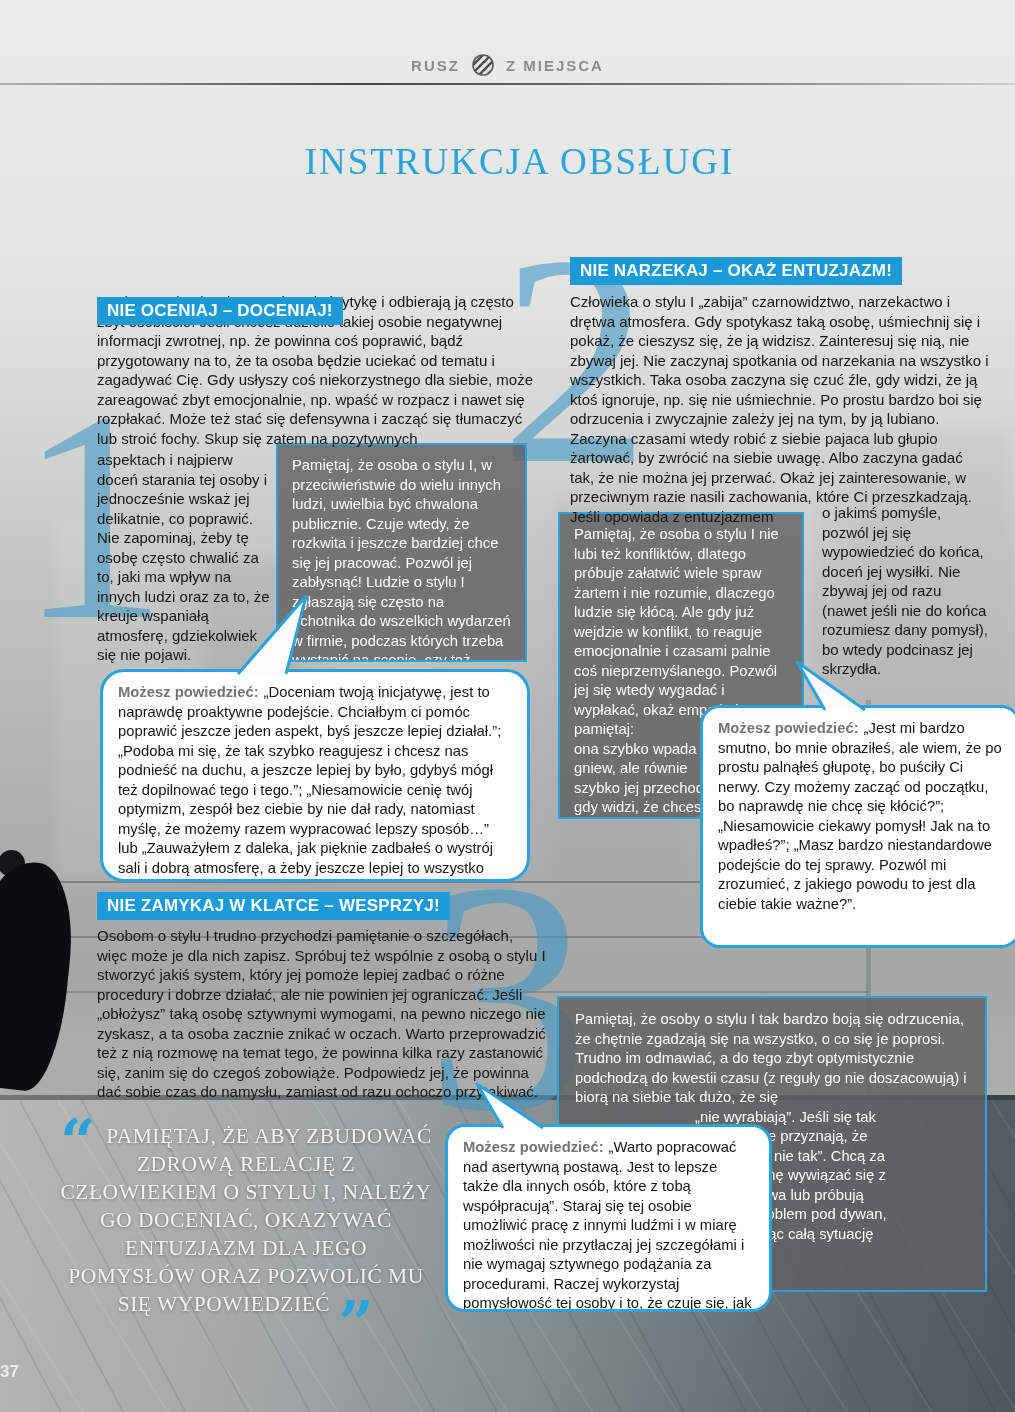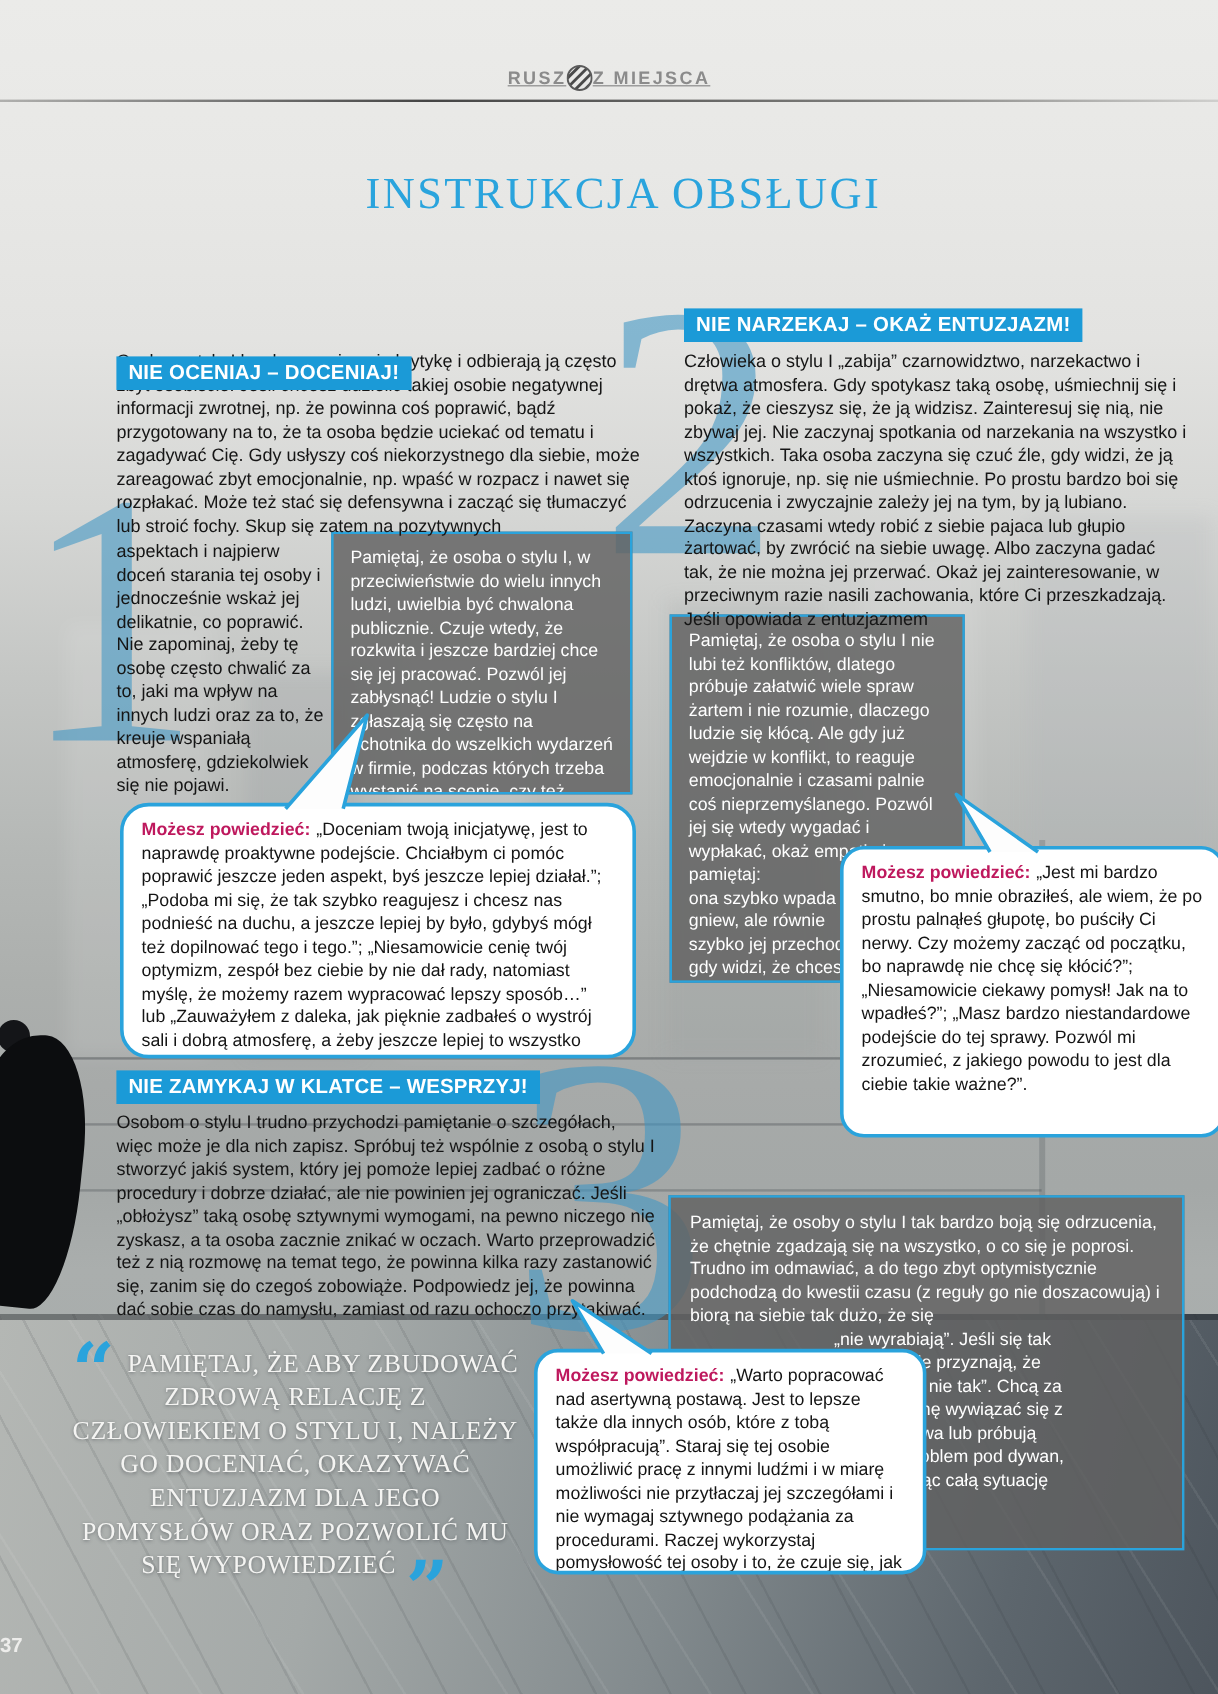--- a/index.html
+++ b/index.html
@@ -22,21 +22,21 @@
     border-top:5px solid rgba(35,40,45,0.45);
   }
   .rail{position:absolute;z-index:1;background:rgba(70,76,80,0.45);}
   .silhouette-body{position:absolute;left:-20px;top:862px;width:88px;height:228px;background:#0c0d0f;
     border-radius:52% 46% 36% 30% / 26% 42% 46% 40%;transform:rotate(6deg);z-index:1;}
   .silhouette-head{position:absolute;left:-2px;top:850px;width:27px;height:27px;background:#141518;border-radius:50%;z-index:1;}
 
   
   .top-header{position:absolute;top:54px;left:0;width:100%;text-align:center;z-index:4;
     color:#8b8b8b;font-weight:bold;font-size:15px;letter-spacing:2px;}
-  .top-header .inner{display:inline-flex;align-items:center;text-decoration:underline;}
+  .top-header .inner{display:inline-flex;align-items:center;gap:12px;}
   .divider{position:absolute;top:83px;left:0;width:100%;height:2px;z-index:4;
     background:linear-gradient(90deg,#b0b0ae,#454545 35%,#7b7b79 70%,#cfcfcd);}
 
   .page-title{position:absolute;top:140px;left:12px;width:100%;text-align:center;z-index:4;
     font-family:"Liberation Serif","DejaVu Serif",serif;font-size:37px;font-weight:500;
     color:#2aa4dd;letter-spacing:2px;}
   .intro{position:absolute;top:198px;left:0;width:100%;text-align:center;z-index:4;
     font-size:15px;line-height:21px;color:#1b1b1b;}
 
   
@@ -51,21 +51,21 @@
   .body-text{position:absolute;z-index:4;font-size:15px;line-height:19.5px;color:#151515;}
 
   .graybox{position:absolute;z-index:3;background:rgba(96,96,96,0.82);
     border:2px solid #2aa3dc;color:#ffffff;font-size:14.8px;line-height:19.5px;
     padding:11px 14px;box-sizing:border-box;overflow:hidden;}
   .graybox .narrow{display:block;}
 
   .bubble{position:absolute;z-index:5;background:#ffffff;border:3px solid #2aa3dc;
     border-radius:24px;box-sizing:border-box;padding:11px 15px;overflow:hidden;
     font-size:14.8px;line-height:19.5px;color:#141414;}
-  .say-label{color:#be185d;font-weight:bold;margin-right:5px;}
+  .say-label{color:#737373;font-weight:bold;margin-right:5px;}
   .tail{position:absolute;z-index:6;}
 
   .quote{position:absolute;left:60px;top:1122px;width:372px;z-index:4;text-align:center;
     font-family:"Liberation Serif","DejaVu Serif",serif;font-size:21.5px;line-height:28px;
     color:#f4f4f2;letter-spacing:0.5px;text-shadow:0 1px 3px rgba(40,45,50,0.45);}
   .qmark{font-family:"DejaVu Serif","Liberation Serif",serif;font-weight:bold;
     font-size:62px;color:#2aa3dc;line-height:0;text-shadow:none;}
   .qmark-open{vertical-align:-20px;margin-right:10px;}
   .qmark-close{vertical-align:-34px;margin-left:8px;}
 
@@ -134,20 +134,21 @@
   <svg class="tail" style="left:234px;top:592px;" width="80" height="84">
     <path d="M4,82 L72,4 L52,82 Z" fill="#fdfdfd"></path>
     <path d="M4,82 L72,4 L52,82" fill="none" stroke="#2aa3dc" stroke-width="3" stroke-linejoin="round"></path>
   </svg>
   <div class="bubble" style="left:100px;top:669px;width:430px;height:213px;">
     <span class="say-label">Możesz powiedzieć:</span><span>„Doceniam twoją inicjatywę, jest to naprawdę proaktywne podejście. Chciałbym ci pomóc poprawić jeszcze jeden aspekt, byś jeszcze lepiej działał.”; „Podoba mi się, że tak szybko reagujesz i chcesz nas podnieść na duchu, a jeszcze lepiej by było, gdybyś mógł też dopilnować tego i tego.”; „Niesamowicie cenię twój optymizm, zespół bez ciebie by nie dał rady, natomiast myślę, że możemy razem wypracować lepszy sposób…” lub „Zauważyłem z daleka, jak pięknie zadbałeś o wystrój sali i dobrą atmosferę, a żeby jeszcze lepiej to wszystko funkcjonowało, należy poprawić…”.</span>
   </div>
 
   <div class="sec-h" style="left:570px;top:257px;text-align:center;">NIE NARZEKAJ – OKAŻ ENTUZJAZM!</div>
   <div class="body-text" style="left:570px;top:292px;width:420px;">Człowieka o stylu I „zabija” czarnowidztwo, narzekactwo i drętwa atmosfera. Gdy spotykasz taką osobę, uśmiechnij się i pokaż, że cieszysz się, że ją widzisz. Zainteresuj się nią, nie zbywaj jej. Nie zaczynaj spotkania od narzekania na wszystko i wszystkich. Taka osoba zaczyna się czuć źle, gdy widzi, że ją ktoś ignoruje, np. się nie uśmiechnie. Po prostu bardzo boi się odrzucenia i zwyczajnie zależy jej na tym, by ją lubiano. Zaczyna czasami wtedy robić z siebie pajaca lub głupio żartować, by zwrócić na siebie uwagę. Albo zaczyna gadać tak, że nie można jej przerwać. Okaż jej zainteresowanie, w przeciwnym razie nasili zachowania, które Ci przeszkadzają. Jeśli opowiada z entuzjazmem</div>
+  <div class="body-text" style="left:822px;top:503px;width:167px;">o jakimś pomyśle, pozwól jej się wypowiedzieć do końca, doceń jej wysiłki. Nie zbywaj jej od razu (nawet jeśli nie do końca rozumiesz dany pomysł), bo wtedy podcinasz jej skrzydła.</div>
   <div class="graybox" style="left:558px;top:512px;width:246px;height:307px;">
     <span class="narrow">Pamiętaj, że osoba o stylu I nie lubi też konfliktów, dlatego próbuje załatwić wiele spraw żartem i nie rozumie, dlaczego ludzie się kłócą. Ale gdy już wejdzie w konflikt, to reaguje emocjonalnie i czasami palnie coś nieprzemyślanego. Pozwól jej się wtedy wygadać i wypłakać, okaż empatię i pamiętaj:</span>
     <span class="narrow" style="width:150px;">ona szybko wpada w gniew, ale równie szybko jej przechodzi, gdy widzi, że chcesz ją zrozumieć.</span>
   </div>
 
   <svg class="tail" style="left:793px;top:658px;" width="76" height="54">
     <path d="M4,4 L32,52 L72,52 Z" fill="#fdfdfd"></path>
     <path d="M32,52 L4,4 L72,52" fill="none" stroke="#2aa3dc" stroke-width="3" stroke-linejoin="round"></path>
   </svg>
   <div class="bubble" style="left:700px;top:705px;width:321px;height:243px;border-radius:20px;">

